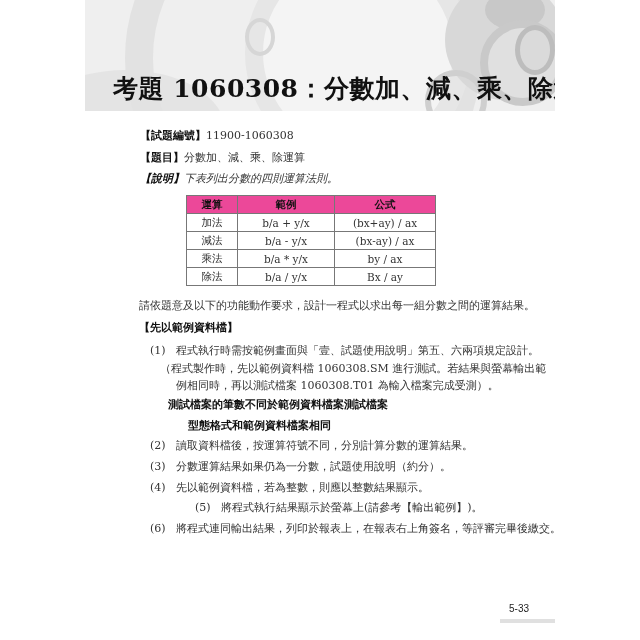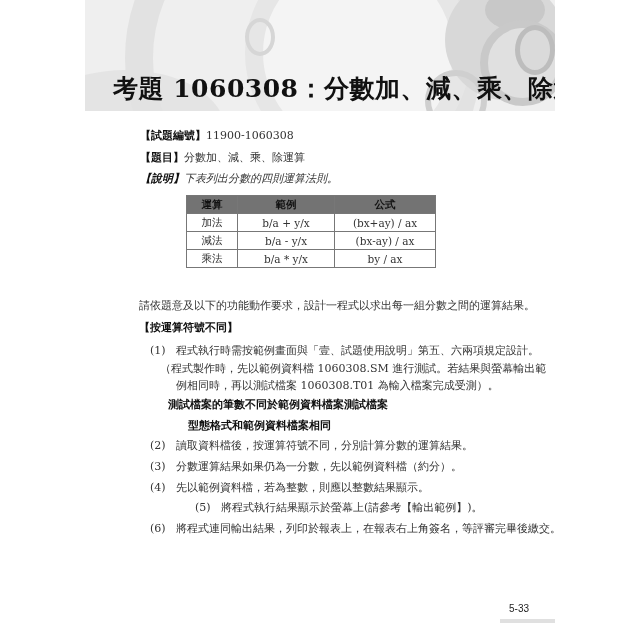--- a/index.html
+++ b/index.html
@@ -21,21 +21,21 @@
   .banner-title { position: absolute; left: 28px; top: 72px; font-size: 25px; font-weight: bold;
                   color: #111; letter-spacing: 0.5px; white-space: nowrap;
                   font-family: "DejaVu Serif", "Liberation Serif", serif; }
 
   .line { position: absolute; font-size: 11px; white-space: nowrap; color: #333; }
   .lbl { font-weight: bold; font-family: "DejaVu Sans", "Liberation Sans", sans-serif; color: #111; }
 
   table.ops { position: absolute; left: 186px; top: 195px; border-collapse: collapse;
               font-size: 10.5px; }
   table.ops th, table.ops td { border: 1px solid #777; text-align: center; height: 17px; padding: 0; }
-  table.ops th { background: #737373; font-family: "DejaVu Sans", "Liberation Sans", sans-serif;
+  table.ops th { background: #ec4899; font-family: "DejaVu Sans", "Liberation Sans", sans-serif;
                  font-weight: bold; color: #111; }
   table.ops td { color: #333; }
   .col0 { width: 50px; } .col1 { width: 96px; } .col2 { width: 100px; }
 
   .req { position: absolute; font-size: 11px; color: #333; white-space: nowrap; }
   .req .num { display: inline-block; width: 26px; }
   .sub { position: absolute; font-size: 11px; color: #111; font-weight: bold;
          font-family: Liberation Sans, sans-serif; white-space: nowrap; }
 
   .pageno { position: absolute; left: 509px; top: 603px; font-size: 10px;
@@ -85,44 +85,49 @@
     <tr>
       <td>減法</td>
       <td>b/a - y/x</td>
       <td>(bx-ay) / ax</td>
     </tr>
     <tr>
       <td>乘法</td>
       <td>b/a * y/x</td>
       <td>by / ax</td>
     </tr>
+    <tr>
+      <td>除法</td>
+      <td>b/a / y/x</td>
+      <td>Bx / ay</td>
+    </tr>
   </tbody>
 </table>
 
 <div class="line" style="left:139px; top:298px;">請依題意及以下的功能動作要求，設計一程式以求出每一組分數之間的運算結果。</div>
-<div class="line lbl" style="left:139px; top:320px;">【按運算符號不同】</div>
+<div class="line lbl" style="left:139px; top:320px;">【先以範例資料檔】</div>
 
 <div class="req" style="left:150px; top:343px;">
   <span class="num">(1)</span><span>程式執行時需按範例畫面與「壹、試題使用說明」第五、六兩項規定設計。</span>
 </div>
 <div class="req" style="left:160px; top:361px;">
   <span>（程式製作時，先以範例資料檔 1060308.SM 進行測試。若結果與螢幕輸出範</span>
 </div>
 <div class="req" style="left:176px; top:378px;">
   <span>例相同時，再以測試檔案 1060308.T01 為輸入檔案完成受測）。</span>
 </div>
 
 <div class="sub" style="left:168px; top:397px;">測試檔案的筆數不同於範例資料檔案測試檔案</div>
 <div class="sub" style="left:152px; top:418px;margin-left:36px;">型態格式和範例資料檔案相同</div>
 
 <div class="req" style="left:150px; top:438px;">
   <span class="num">(2)</span><span>讀取資料檔後，按運算符號不同，分別計算分數的運算結果。</span>
 </div>
 <div class="req" style="left:150px; top:459px;">
-  <span class="num">(3)</span><span>分數運算結果如果仍為一分數，先以範例資料檔（約分）。</span>
+  <span class="num">(3)</span><span>分數運算結果如果仍為一分數，試題使用說明（約分）。</span>
 </div>
 <div class="req" style="left:150px; top:480px;">
   <span class="num">(4)</span><span>先以範例資料檔，若為整數，則應以整數結果顯示。</span>
 </div>
 <div class="req" style="left:150px; top:500px;margin-left:45px;">
   <span class="num">(5)</span><span>將程式執行結果顯示於螢幕上(請參考【輸出範例】)。</span>
 </div>
 <div class="req" style="left:150px; top:521px;">
   <span class="num">(6)</span><span>將程式連同輸出結果，列印於報表上，在報表右上角簽名，等評審完畢後繳交。</span>
 </div>

